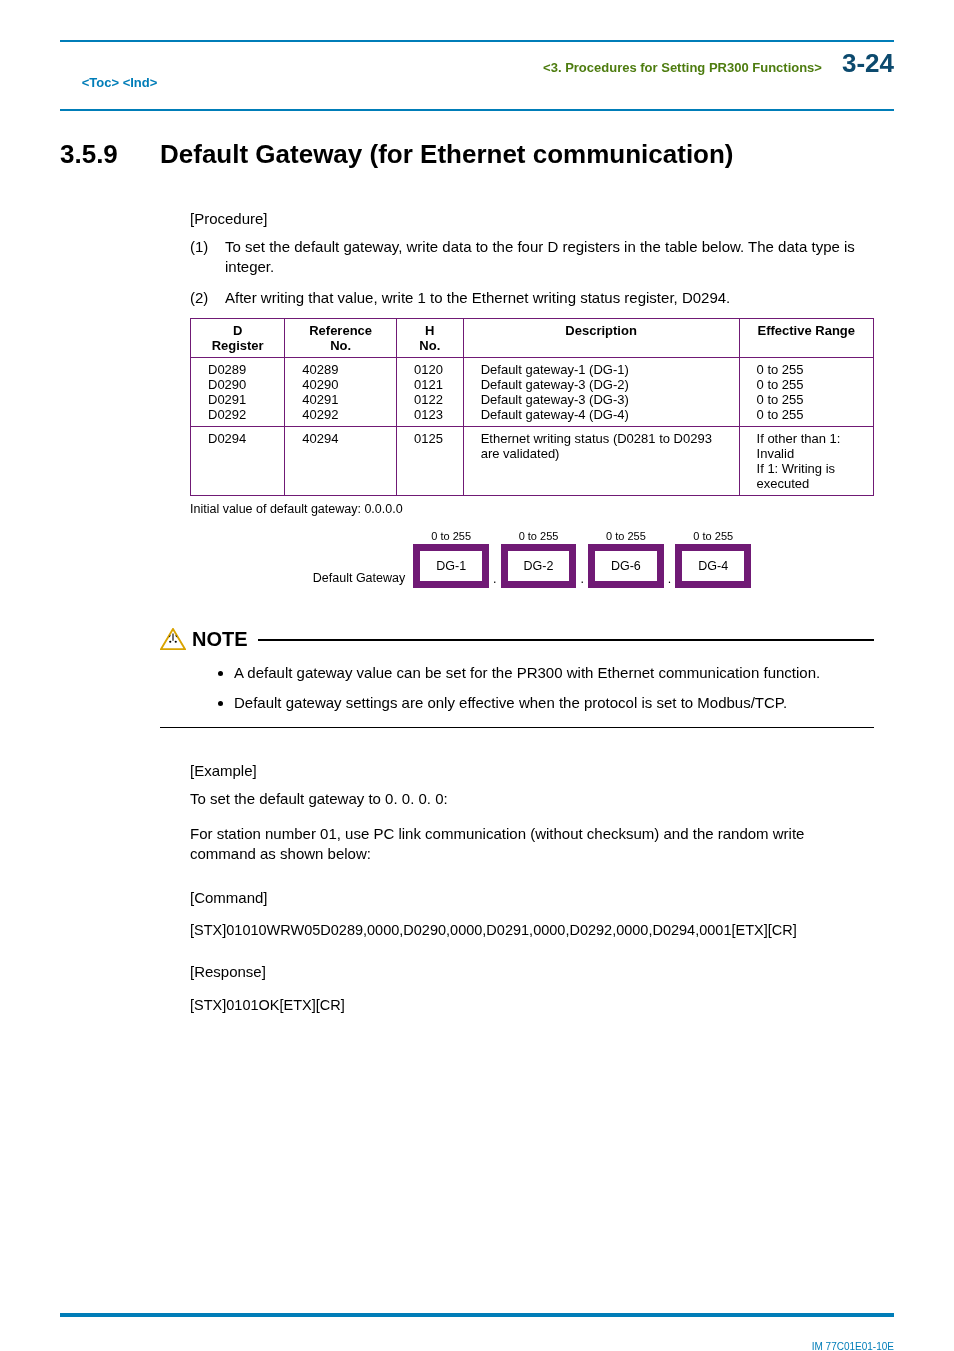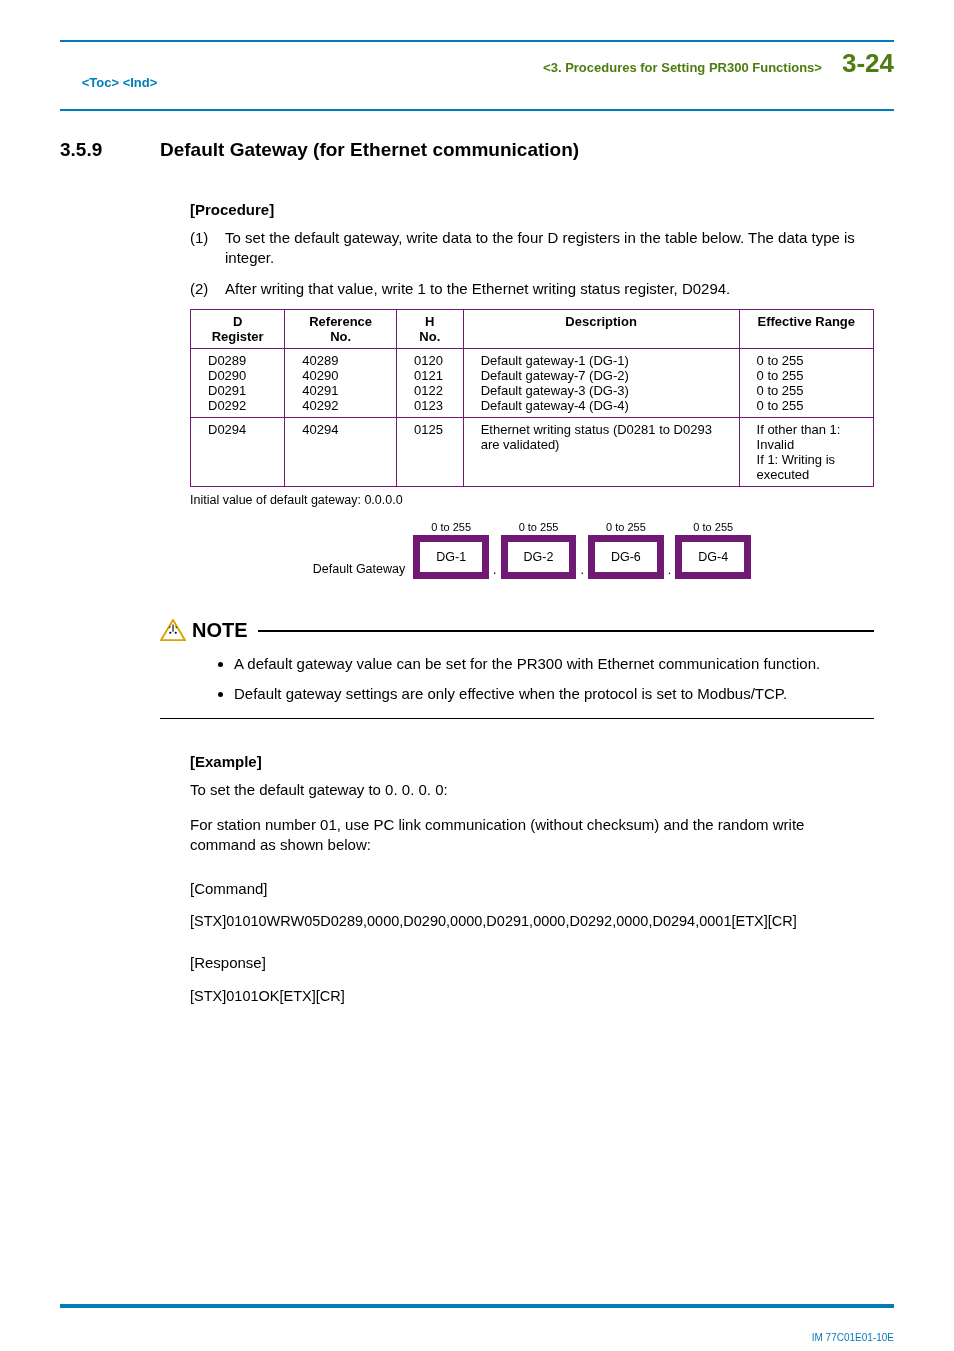--- a/index.html
+++ b/index.html
@@ -33,40 +33,40 @@
   }
   .header-center {
     flex: 1 1 auto;
     text-align: right;
     color: #4d7c0f;
     font-weight: bold;
     font-size: 13px;
     padding-right: 20px;
   }
   .page-num {
-    color: #4d7c0f;
+    color: #0c4a6e;
     font-weight: bold;
     font-size: 26px;
     flex: 0 0 auto;
   }
   .section-title {
     margin-top: 28px;
-    font-size: 19px;
+    font-size: 26px;
     font-weight: bold;
     display: flex;
   }
   .section-num { width: 100px; }
   .content {
     margin-left: 130px;
     margin-right: 20px;
     margin-top: 40px;
     font-size: 15px;
   }
   .sub-head {
-    font-weight: bold;
+    font-weight: normal;
     margin-bottom: 10px;
   }
   .numlist { display: flex; margin-bottom: 10px; line-height: 1.35; }
   .numlist-num { width: 35px; flex-shrink:0; }
   table.reg {
     border-collapse: collapse;
     width: 100%;
     font-size: 13px;
     margin-top: 8px;
   }
@@ -162,21 +162,21 @@
             <div>40292</div>
           </td>
           <td class="multi">
             <div>0120</div>
             <div>0121</div>
             <div>0122</div>
             <div>0123</div>
           </td>
           <td class="multi">
             <div>Default gateway-1 (DG-1)</div>
-            <div>Default gateway-7 (DG-2)</div>
+            <div>Default gateway-3 (DG-2)</div>
             <div>Default gateway-3 (DG-3)</div>
             <div>Default gateway-4 (DG-4)</div>
           </td>
           <td class="multi">
             <div>0 to 255</div>
             <div>0 to 255</div>
             <div>0 to 255</div>
             <div>0 to 255</div>
           </td>
         </tr>

